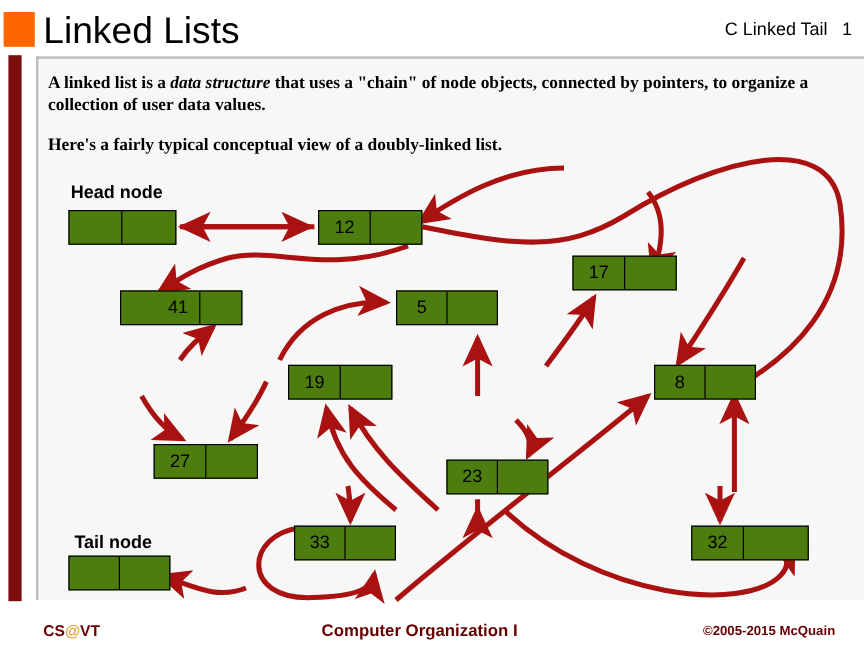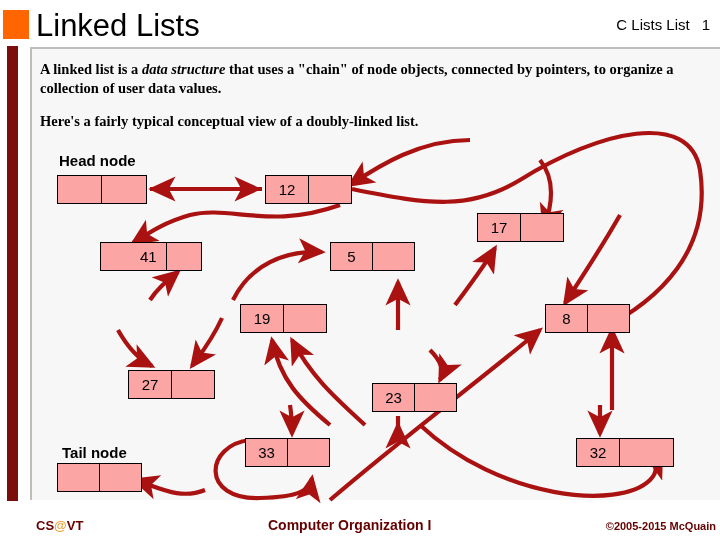--- a/index.html
+++ b/index.html
@@ -58,21 +58,21 @@
     position:absolute;
     font-family:"Liberation Sans", sans-serif;
     font-size:15px;font-weight:bold;color:#000000;
     white-space:nowrap;
   }
 
   
   .node{
     position:absolute;height:29px;
     border:1.5px solid #000000;
-    background:#fca5a5;
+    background:#4d7c0f;
     box-sizing:border-box;
     display:flex;
   }
   .node .cell{
     box-sizing:border-box;
     display:flex;align-items:center;justify-content:center;
     font-family:"Liberation Sans", sans-serif;
     font-size:15px;color:#000000;
   }
   .node .cell.data{border-right:1.5px solid #000000;}
@@ -85,33 +85,33 @@
     position:absolute;left:36px;top:518px;
     font-size:13px;font-weight:bold;color:#660000;
     letter-spacing:0px;white-space:nowrap;
   }
   .footer-logo .at{color:#E8A33D;}
   .footer-center{
     position:absolute;left:268px;top:517px;
     font-size:14px;font-weight:bold;color:#660000;white-space:nowrap;
   }
   .footer-right{
-    position:absolute;right:4px;top:520px;
+    position:absolute;right:24px;top:520px;
     font-size:11px;font-weight:bold;color:#660000;white-space:nowrap;
   }
 </style>
 </head>
 <body>
 
 <div class="slide">
 
   <div class="title-bullet"></div>
   <div class="slide-title">Linked Lists</div>
   <div class="header-right">
-    <span>C Lists List</span><span class="slide-num">1</span>
+    <span>C Linked Tail</span><span class="slide-num">1</span>
   </div>
 
   <div class="left-bar"></div>
 
   <div class="panel"></div>
 
   <div class="body-text" id="para1"><span>A linked list is a </span><em>data structure</em><span> that uses a "chain" of node objects, connected by pointers, to organize a collection of user data values.</span></div>
 
   <div class="body-text" id="para2">Here's a fairly typical conceptual view of a doubly-linked list.</div>
 

